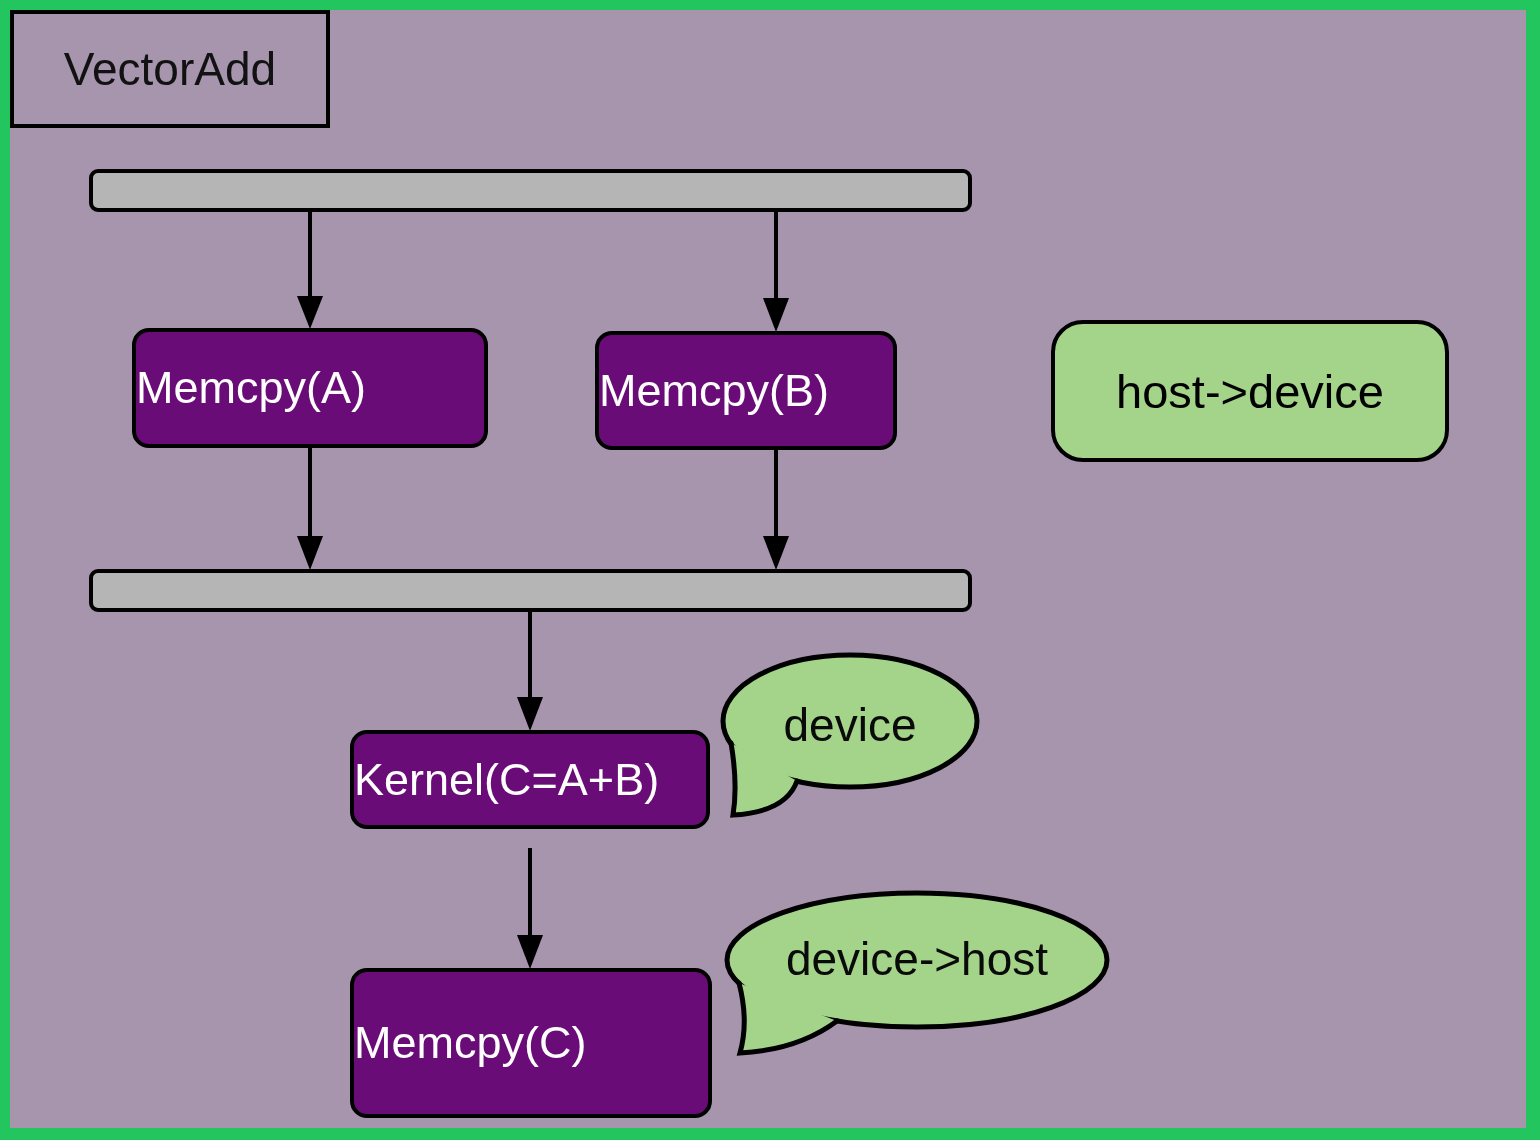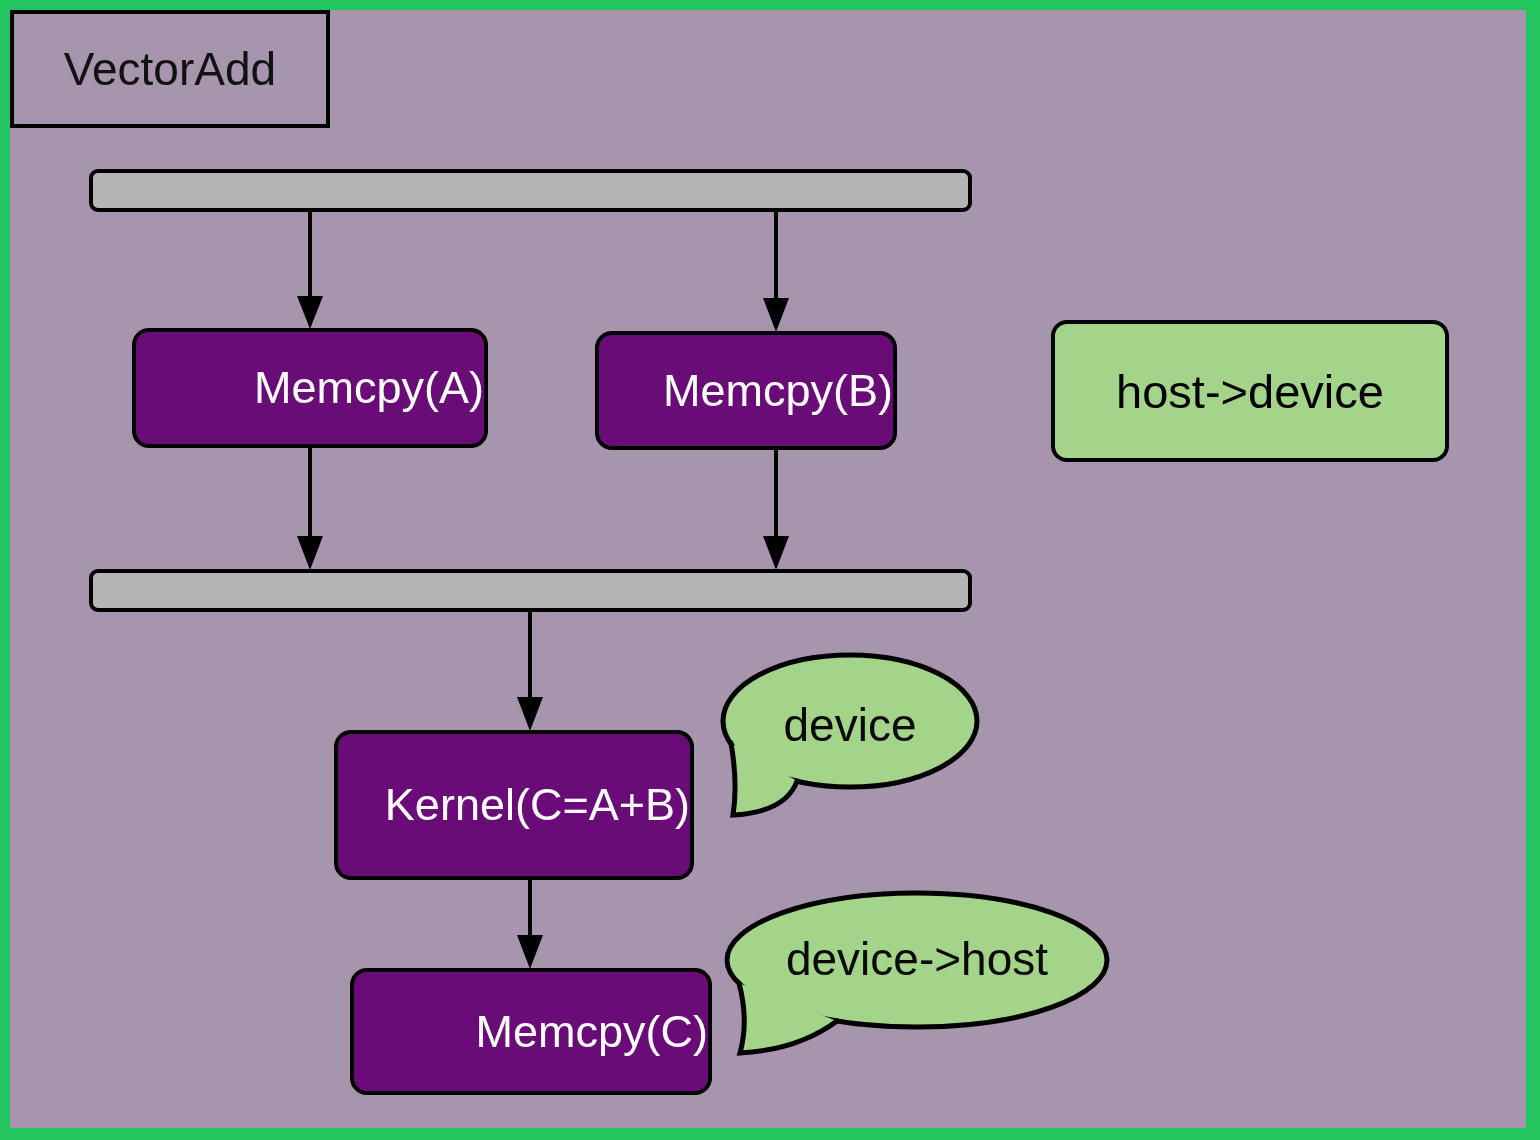--- a/index.html
+++ b/index.html
@@ -15,30 +15,30 @@
     color:#121212;font-size:46px;
   }
   .bar{
     position:absolute;left:89px;width:883px;height:43px;box-sizing:border-box;
     background:#b5b5b5;border:4px solid #000;border-radius:9px;z-index:3;
   }
   #bar-top{top:169px;}
   #bar-mid{top:569px;}
   .node{
     position:absolute;box-sizing:border-box;background:#6a0c78;border:4px solid #000;
-    border-radius:17px;color:#fff;display:flex;align-items:center;justify-content:flex-end;
+    border-radius:17px;color:#fff;display:flex;align-items:center;justify-content:flex-start;
     font-size:45px;z-index:3;
   }
   #node-memcpy-a{left:132px;top:328px;width:356px;height:120px;}
   #node-memcpy-b{left:595px;top:331px;width:302px;height:119px;}
-  #node-kernel{left:334px;top:730px;width:360px;height:150px;padding-left:48px;}
-  #node-memcpy-c{left:350px;top:968px;width:362px;height:127px;}
+  #node-kernel{left:350px;top:730px;width:360px;height:99px;}
+  #node-memcpy-c{left:350px;top:968px;width:362px;height:150px;}
   .legend{
     position:absolute;left:1051px;top:320px;width:398px;height:142px;box-sizing:border-box;
-    background:#a4d38a;border:4px solid #000;border-radius:16px;
+    background:#a4d38a;border:4px solid #000;border-radius:32px;
     display:flex;align-items:center;justify-content:center;color:#000;font-size:47px;z-index:3;
   }
   .callout-label{
     position:absolute;z-index:4;color:#0a0a0a;font-size:46px;
     display:flex;align-items:center;justify-content:center;pointer-events:none;
   }
   #callout-device-label{left:722px;top:659px;width:256px;height:132px;}
   #callout-device-host-label{left:727px;top:891px;width:380px;height:136px;}
 </style>
 </head>

